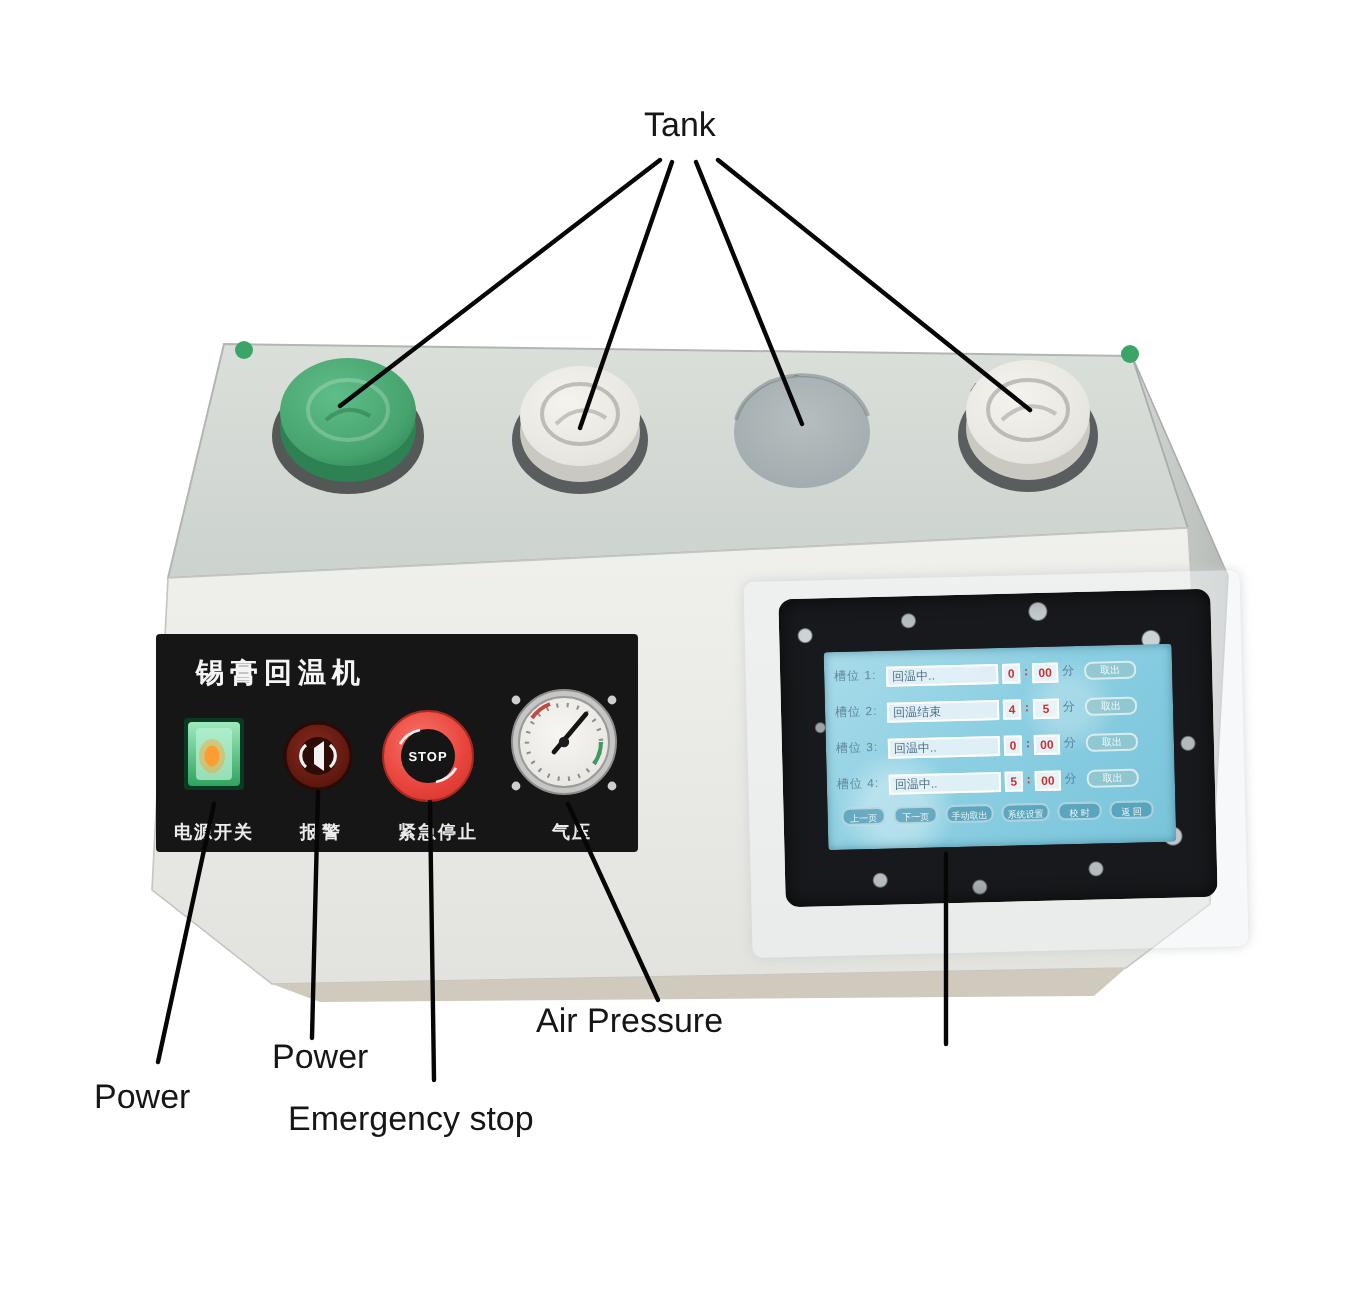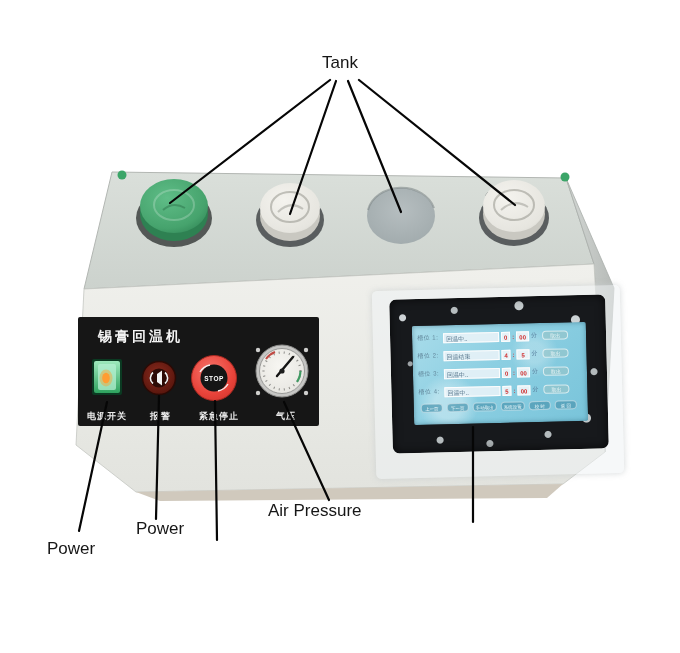--- a/index.html
+++ b/index.html
@@ -265,15 +265,16 @@
       <line x1="159" y1="396" x2="156" y2="519"></line>
       <line x1="215" y1="401" x2="217" y2="540"></line>
       <line x1="284" y1="402" x2="329" y2="500"></line>
       <line x1="473" y1="427" x2="473" y2="522"></line>
     </g>
   </svg>
 
   <div class="callout" style="left:322px;top:53px;text-align:right;">Tank</div>
   <div class="callout" style="left:47px;top:539px;">Power</div>
   <div class="callout" style="left:136px;top:519px;">Power</div>
+  <div class="callout" style="left:144px;top:550px;">Emergency stop</div>
   <div class="callout" style="left:268px;top:501px;">Air Pressure</div>
 
 </div>
 
 </body></html>

